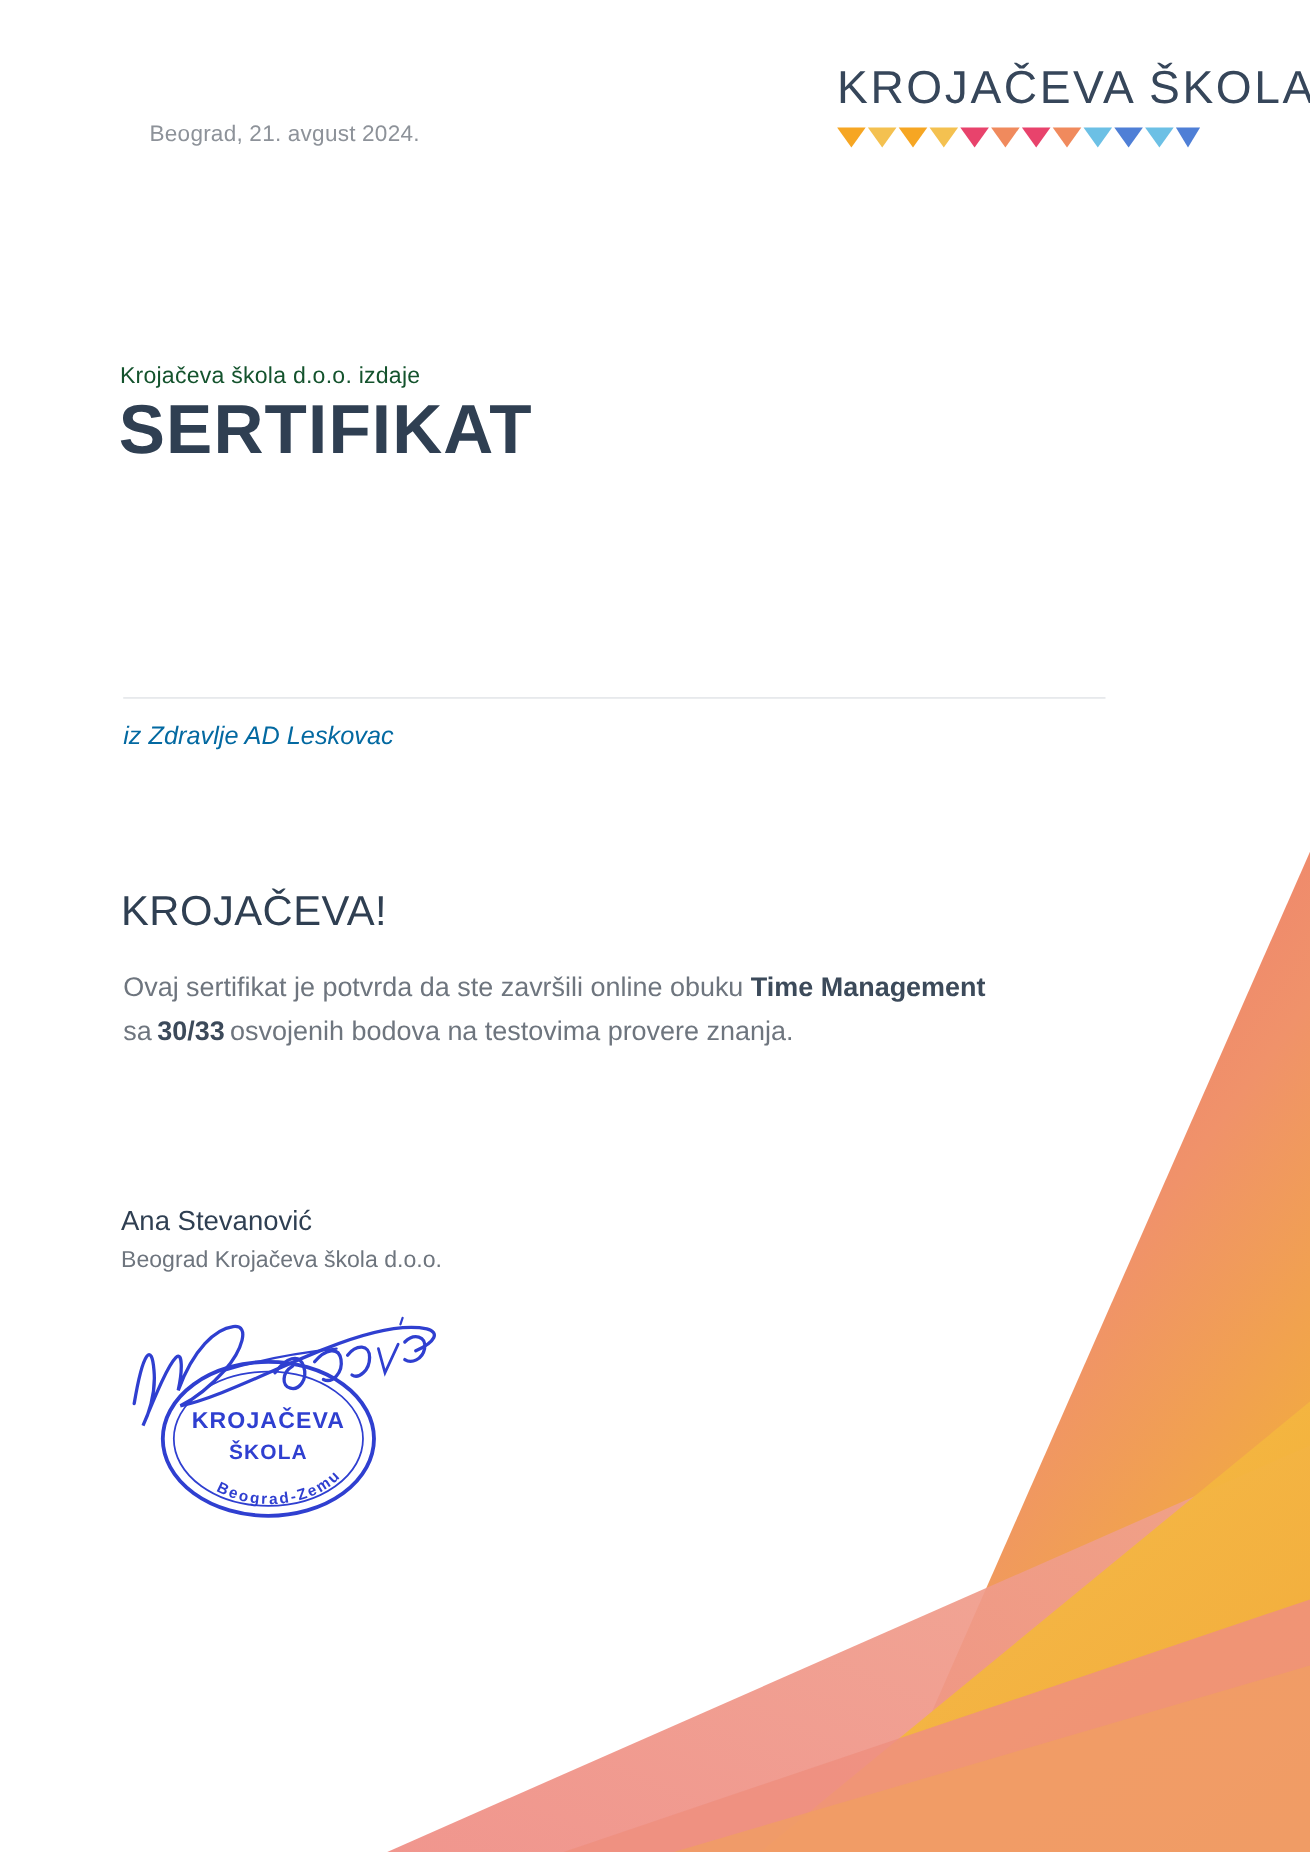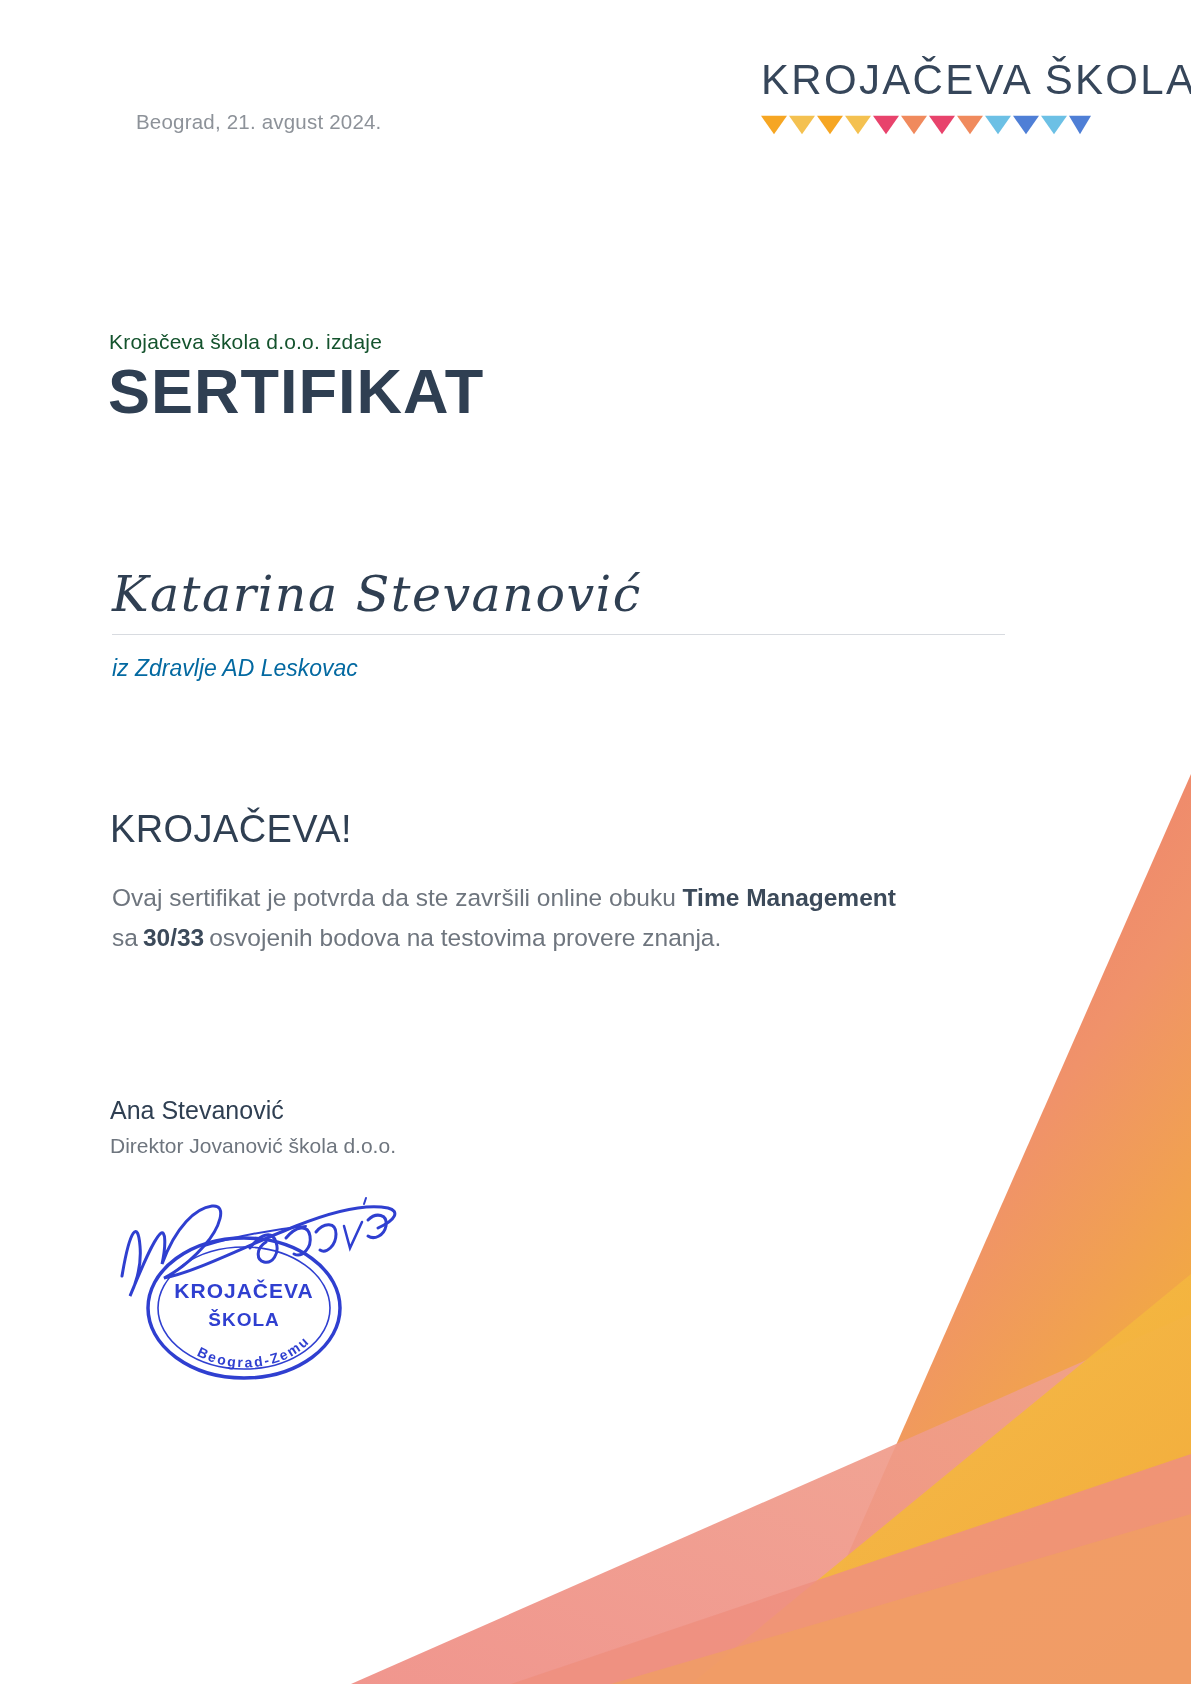--- a/index.html
+++ b/index.html
@@ -203,32 +203,31 @@
       <polygon points="224,2 250,2 237,22" fill="#6cc0e5"></polygon>
       <polygon points="252,2 278,2 265,22" fill="#4f7fd6"></polygon>
       <polygon points="280,2 306,2 293,22" fill="#6cc0e5"></polygon>
       <polygon points="308,2 330,2 319,22" fill="#4f7fd6"></polygon>
     </svg>
   </div>
 
   <div class="issuer">Krojačeva škola d.o.o. izdaje</div>
   <div class="cert-title">SERTIFIKAT</div>
 
-  <div class="recipient">Katarina  Stevanović</div>
   <div class="recipient-rule"></div>
   <div class="recipient-org">iz Zdravlje AD Leskovac</div>
 
   <div class="congrats">KROJAČEVA!</div>
   <div class="body-text">
     <span>Ovaj sertifikat je potvrda da ste završili online obuku </span><b>Time Management</b><br>
     <span>sa</span><span class="score">30/33</span><span>osvojenih bodova na testovima provere znanja.</span>
   </div>
 
   <div class="signer-name">Ana Stevanović</div>
-  <div class="signer-role">Direktor Jovanović škola d.o.o.</div>
+  <div class="signer-role">Beograd Krojačeva škola d.o.o.</div>
 
   <svg class="signature-art" viewBox="0 0 340 230">
     <g fill="none" stroke="#2f3fd0" stroke-width="3" stroke-linecap="round">
       <path d="M22 108 C 30 60, 38 52, 40 78 C 42 100, 34 120, 30 128 C 40 104, 52 74, 60 66 C 66 60, 66 78, 62 96 C 76 58, 96 40, 112 38 C 128 36, 120 60, 104 78 C 88 96, 72 106, 64 110 C 96 104, 150 76, 196 58 C 236 42, 268 36, 288 40 C 300 43, 296 52, 278 60"></path>
       <path d="M104 78 C 130 70, 168 62, 206 58" stroke-width="2"></path>
       <path d="M150 80 C 160 66, 172 62, 176 74 C 180 86, 172 96, 164 94 C 156 92, 156 80, 166 74"></path>
       <path d="M186 70 C 196 58, 208 56, 210 68 C 212 80, 202 90, 194 86"></path>
       <path d="M216 64 C 224 54, 236 54, 236 66 C 236 78, 226 86, 220 82"></path>
       <path d="M244 58 L 250 80 L 262 54" stroke-width="2.5"></path>
       <path d="M268 52 C 276 44, 288 46, 286 58 C 284 68, 274 72, 268 68"></path>

